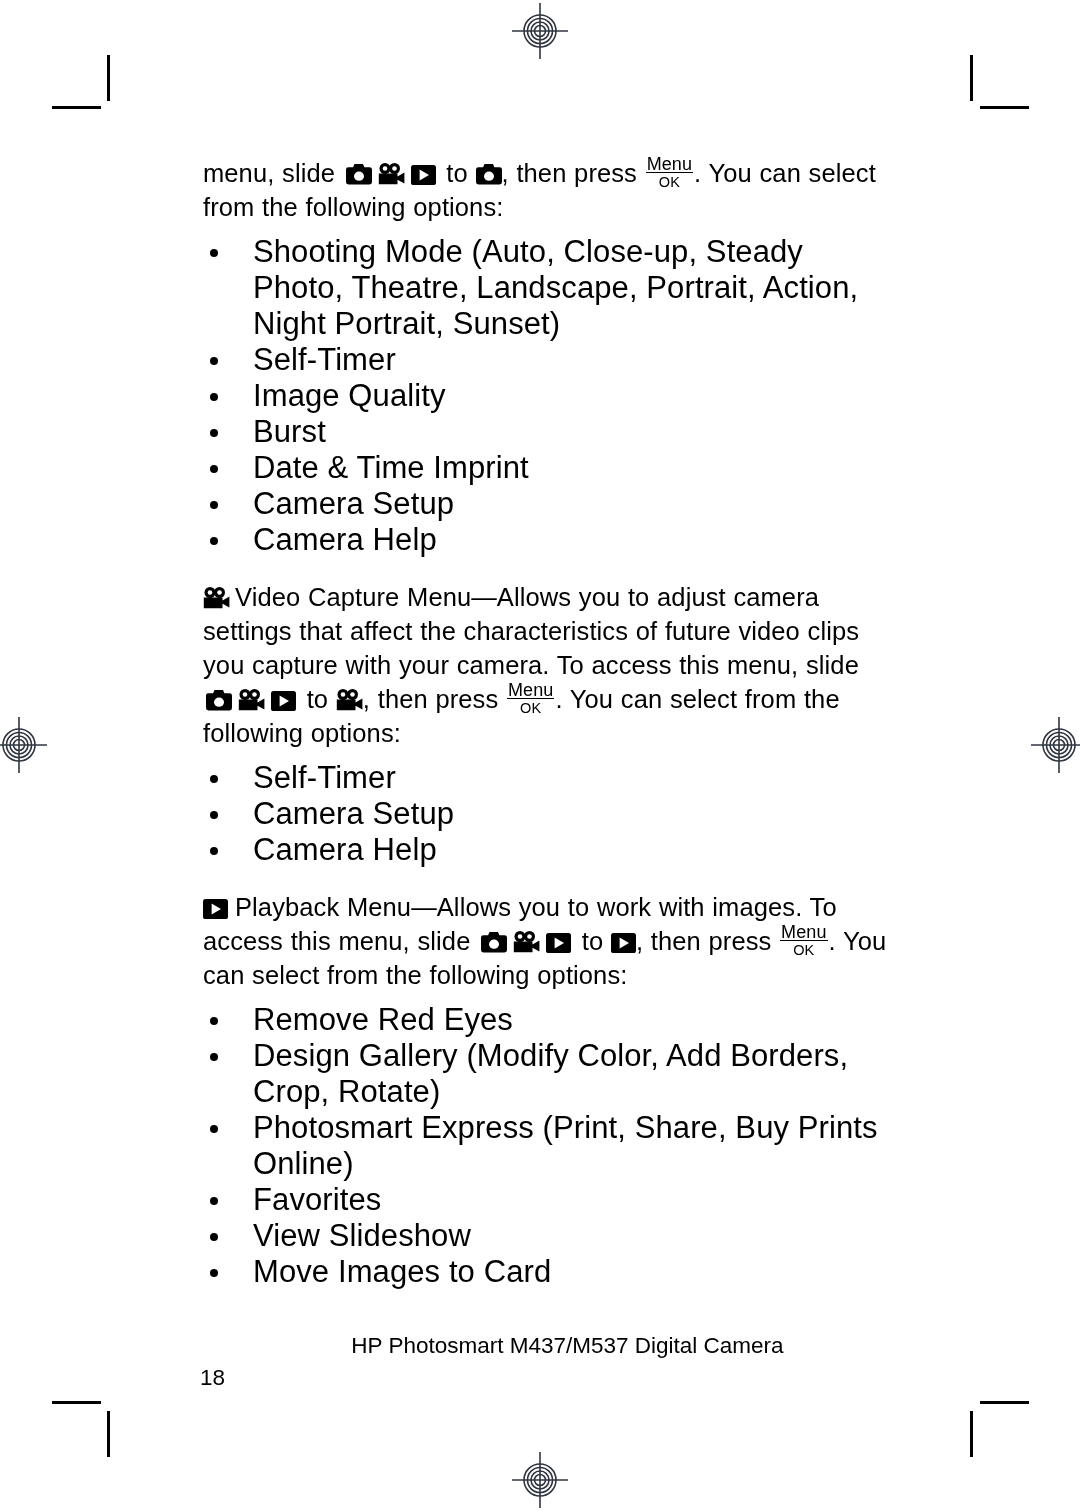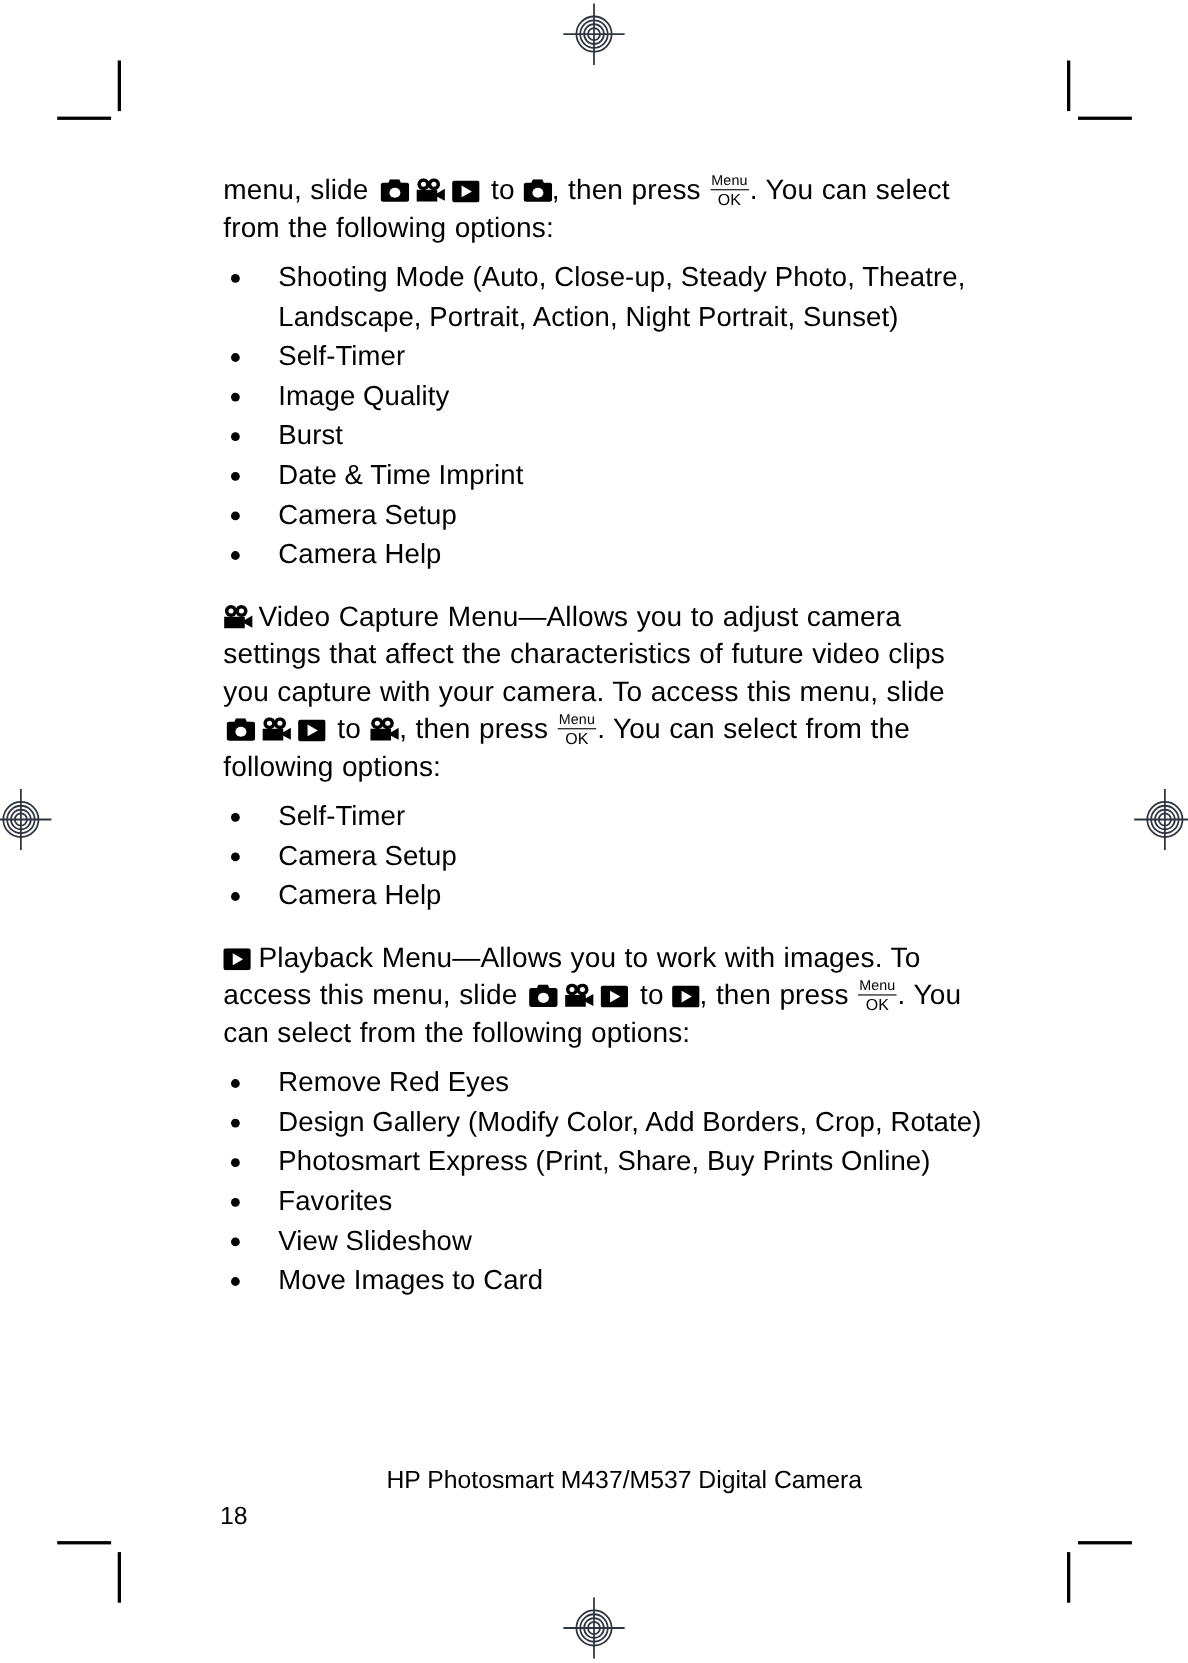--- a/index.html
+++ b/index.html
@@ -52,21 +52,21 @@
   ul.bullets {
     list-style: none;
     margin: 0;
     padding: 0;
   }
   ul.bullets.gap-before { margin-top: 10px; }
 
   ul.bullets li {
     position: relative;
     padding-left: 50px;
-    font-size: 25px;
+    font-size: 31px;
     line-height: 36px;
     letter-spacing: 0.1px;
   }
   ul.bullets li .bullet-dot {
     position: absolute;
     left: 7px;
     top: 15px;
     width: 8px;
     height: 8px;
     background: #000;
@@ -92,21 +92,21 @@
   
   .menu-ok {
     display: inline-block;
     vertical-align: -5px;
     text-align: center;
     line-height: 1;
     margin: 0 1px;
   }
   .menu-ok .mk-top {
     display: block;
-    font-size: 13px;
+    font-size: 18px;
     line-height: 14px;
     border-bottom: 1.6px solid #000;
     padding: 0 1px 1px 1px;
   }
   .menu-ok .mk-bot {
     display: block;
     font-size: 14.5px;
     line-height: 16px;
     padding-top: 1px;
   }

